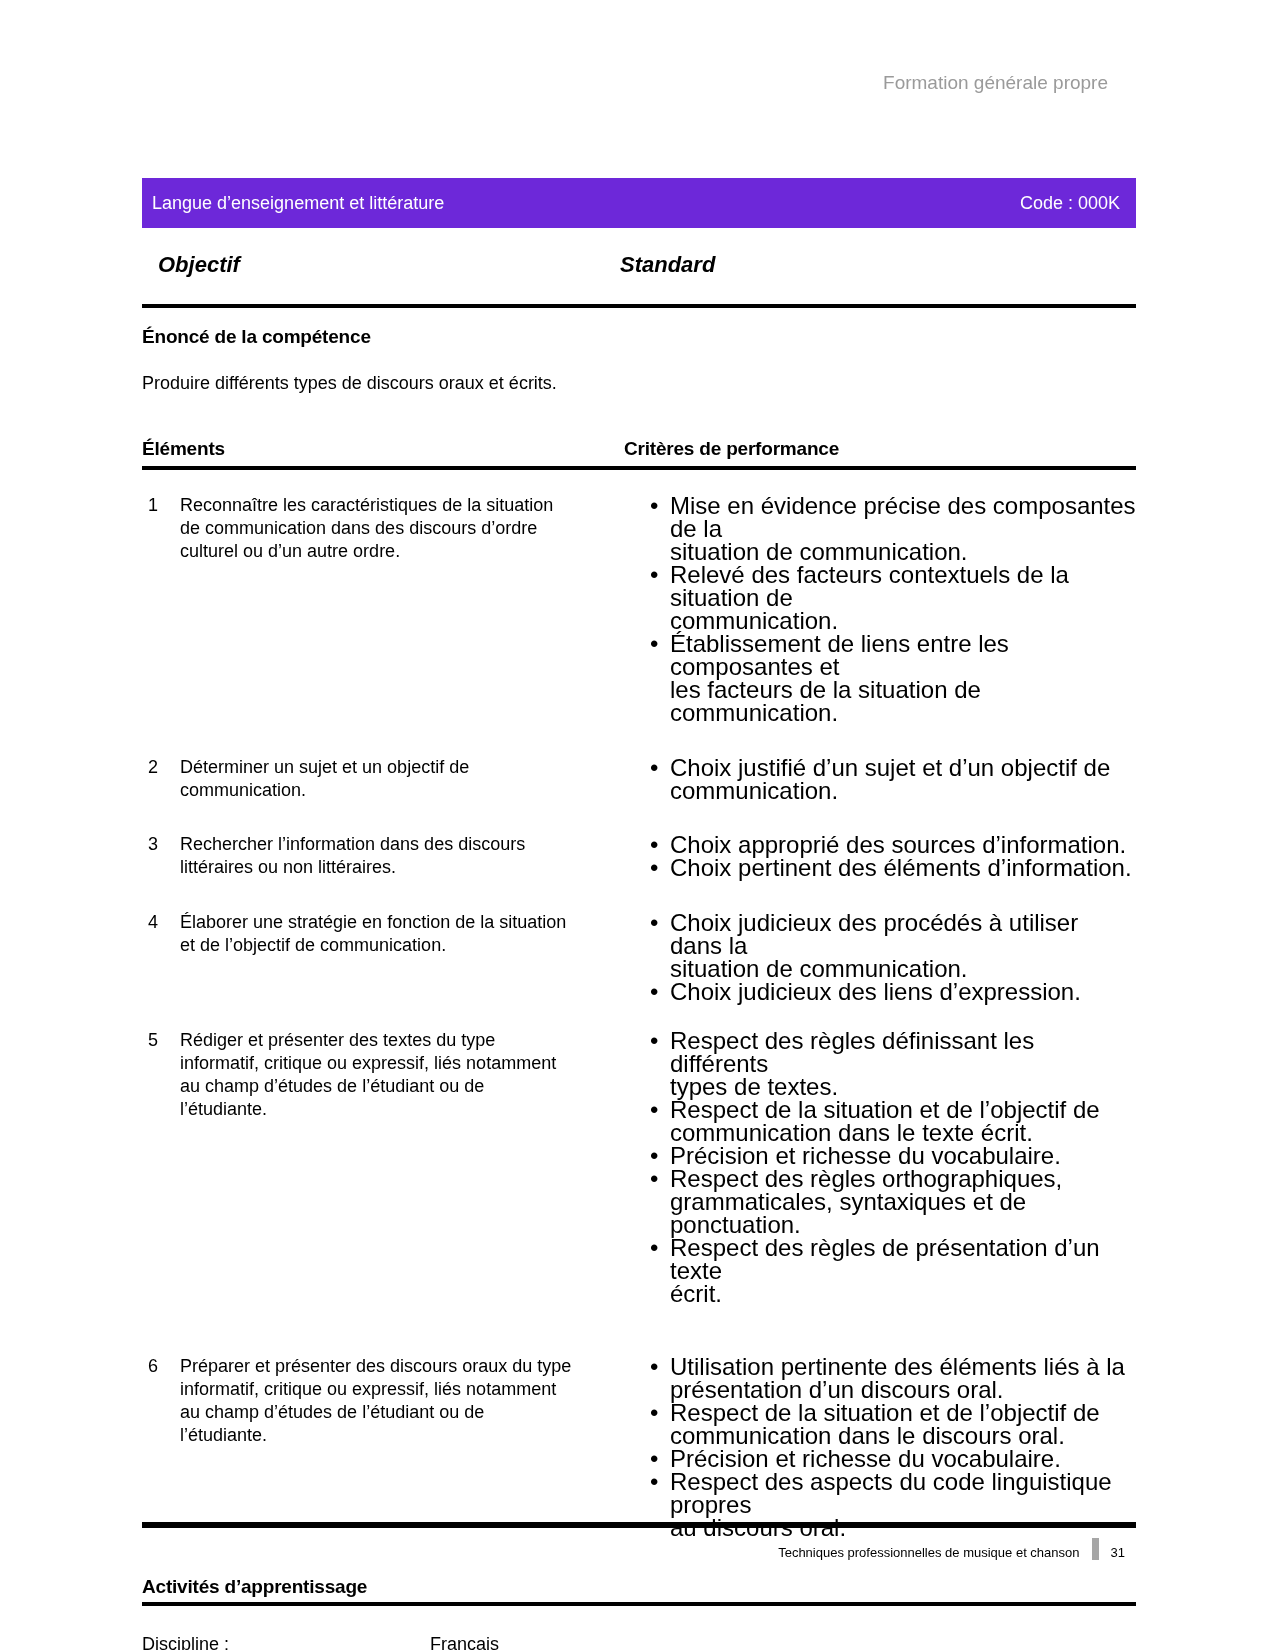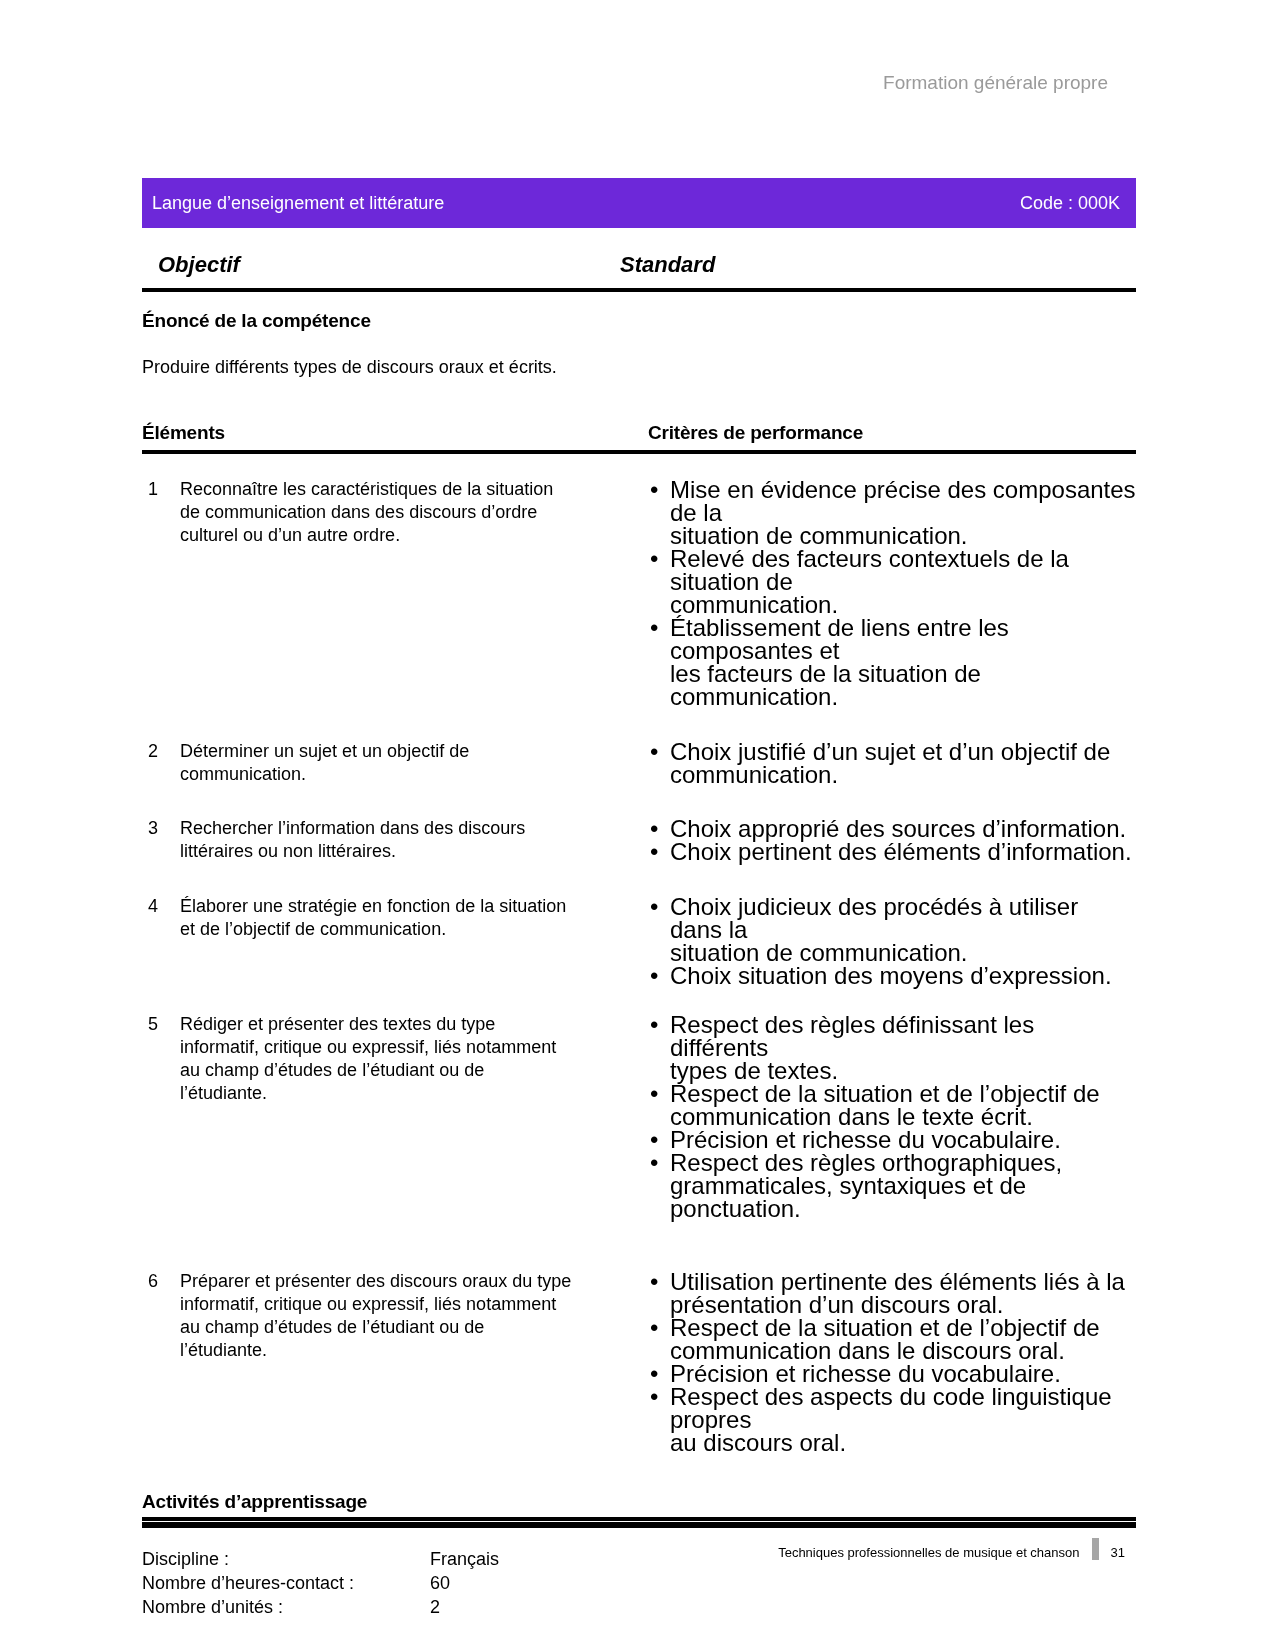--- a/index.html
+++ b/index.html
@@ -14,38 +14,38 @@
   .content { position:absolute; left:142px; top:178px; width:994px; }
 
   .banner {
     height:50px; background:#6d28d9; color:#fff;
     display:flex; align-items:center; justify-content:space-between;
     padding:0 16px 0 10px; box-sizing:border-box; font-size:18px;
   }
 
   .obj-std {
     position:relative; margin-top:24px; line-height:26px;
-    padding-bottom:10px; border-bottom:4px solid #000;
+    padding-bottom:26px; border-bottom:4px solid #000;
     font-size:22px; font-weight:bold; font-style:italic;
   }
   .obj { margin-left:16px; }
   .std { position:absolute; left:478px; top:0; }
 
   .competence-heading {
     margin-top:18px; font-size:19px; font-weight:bold;
     line-height:22px; letter-spacing:-0.2px;
   }
   .statement { margin-top:24px; font-size:18px; line-height:23px; }
 
   .col-headers {
     position:relative; margin-top:42px; line-height:23px;
     padding-bottom:6px; border-bottom:4px solid #000;
     font-size:19px; font-weight:bold; letter-spacing:-0.2px;
   }
-  .col-headers .right-h { position:absolute; left:506px; top:0; }
+  .col-headers .right-h { position:absolute; left:482px; top:0; }
 
   .rows { margin-top:24px; }
   .row { display:flex; }
   .rows > div:nth-of-type(1) { margin-bottom:32px; }
   .rows > div:nth-of-type(2) { margin-bottom:31px; }
   .rows > div:nth-of-type(3) { margin-bottom:32px; }
   .rows > div:nth-of-type(4) { margin-bottom:26px; }
   .rows > div:nth-of-type(5) { margin-bottom:50px; }
   .rows > div:nth-of-type(6) { margin-bottom:0; }
 
@@ -158,21 +158,21 @@
           <div class="cell-left">
             <span class="num">4</span>
             <div class="element-text">Élaborer une stratégie en fonction de la situation
 et de l’objectif de communication.</div>
           </div>
           <ul class="criteria">
 
               <li>Choix judicieux des procédés à utiliser dans la
 situation de communication.</li>
 
-              <li>Choix situation des moyens d’expression.</li>
+              <li>Choix judicieux des liens d’expression.</li>
             </ul>
         </div>
 
         <div class="row">
           <div class="cell-left">
             <span class="num">5</span>
             <div class="element-text">Rédiger et présenter des textes du type
 informatif, critique ou expressif, liés notamment
 au champ d’études de l’étudiant ou de
 l’étudiante.</div>
@@ -183,20 +183,22 @@
 types de textes.</li>
 
               <li>Respect de la situation et de l’objectif de
 communication dans le texte écrit.</li>
 
               <li>Précision et richesse du vocabulaire.</li>
 
               <li>Respect des règles orthographiques,
 grammaticales, syntaxiques et de ponctuation.</li>
 
+              <li>Respect des règles de présentation d’un texte
+écrit.</li>
             </ul>
         </div>
 
         <div class="row">
           <div class="cell-left">
             <span class="num">6</span>
             <div class="element-text">Préparer et présenter des discours oraux du type
 informatif, critique ou expressif, liés notamment
 au champ d’études de l’étudiant ou de
 l’étudiante.</div>

